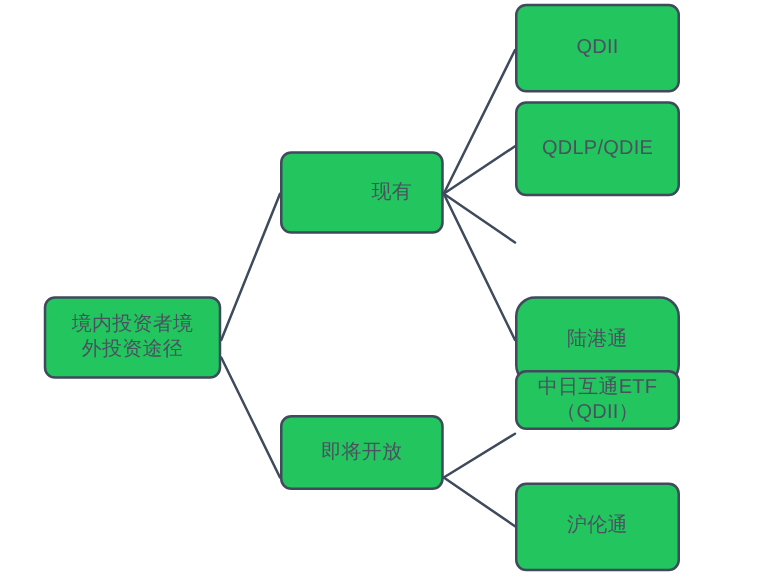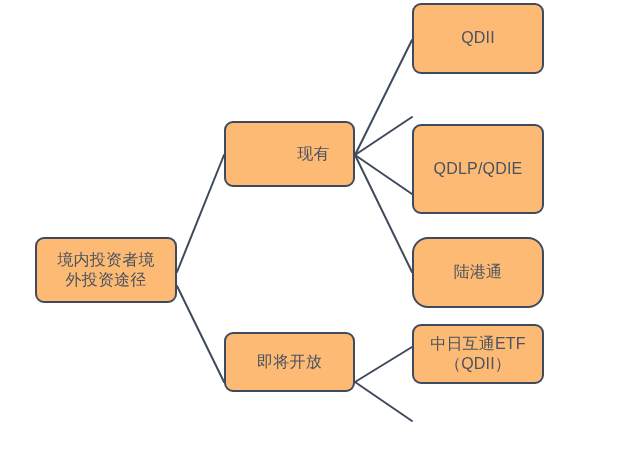--- a/index.html
+++ b/index.html
@@ -23,21 +23,21 @@
     top: 0;
     width: 618px;
     height: 462px;
     pointer-events: none;
   }
   .node {
     position: absolute;
     box-sizing: border-box;
     border: 2px solid #3f4a5c;
     border-radius: 9px;
-    background: #fdba74;
+    background: #22c55e;
     color: #4a5260;
     display: flex;
     align-items: center;
     justify-content: center;
     text-align: center;
     line-height: 1.28;
     letter-spacing: 0.2px;
     white-space: pre-line;
     z-index: 2;
   }
@@ -62,24 +62,24 @@
   .node-branch-upcoming {
     top: 332px;
     height: 60px;
   }
   .node-leaf {
     left: 412px;
     width: 132px;
     font-size: 16px;
   }
   .leaf-0 { top: 3px;   height: 71px; }
-  .leaf-1 { top: 81px;  height: 90px; margin-top: 43px; }
+  .leaf-1 { top: 81px;  height: 76px; }
   .leaf-2 { top: 159px; height: 71px; }
   .leaf-3 { top: 237px; height: 71px; border-radius: 16px; }
-  .leaf-4 { top: 324px; height: 60px; }
+  .leaf-4 { top: 296px; height: 48px; }
   .leaf-5 { top: 386px; height: 71px; }
 </style>
 </head>
 <body>
 
 <div id="diagram-canvas">
 
   <svg id="edge-layer" viewBox="0 0 618 462" width="618" height="462" xmlns="http://www.w3.org/2000/svg">
     <g fill="none" stroke="#3f4a5c" stroke-width="2" stroke-linecap="round">
       <line x1="177" y1="272" x2="224" y2="155"></line>
@@ -105,14 +105,15 @@
   <div class="node node-leaf leaf-0">QDII</div>
 
   <div class="node node-leaf leaf-1">QDLP/QDIE</div>
 
 
   <div class="node node-leaf leaf-3">陆港通</div>
 
   <div class="node node-leaf leaf-4">中日互通ETF
 （QDII）</div>
 
+  <div class="node node-leaf leaf-5">沪伦通</div>
 
 </div>
 
 </body></html>

